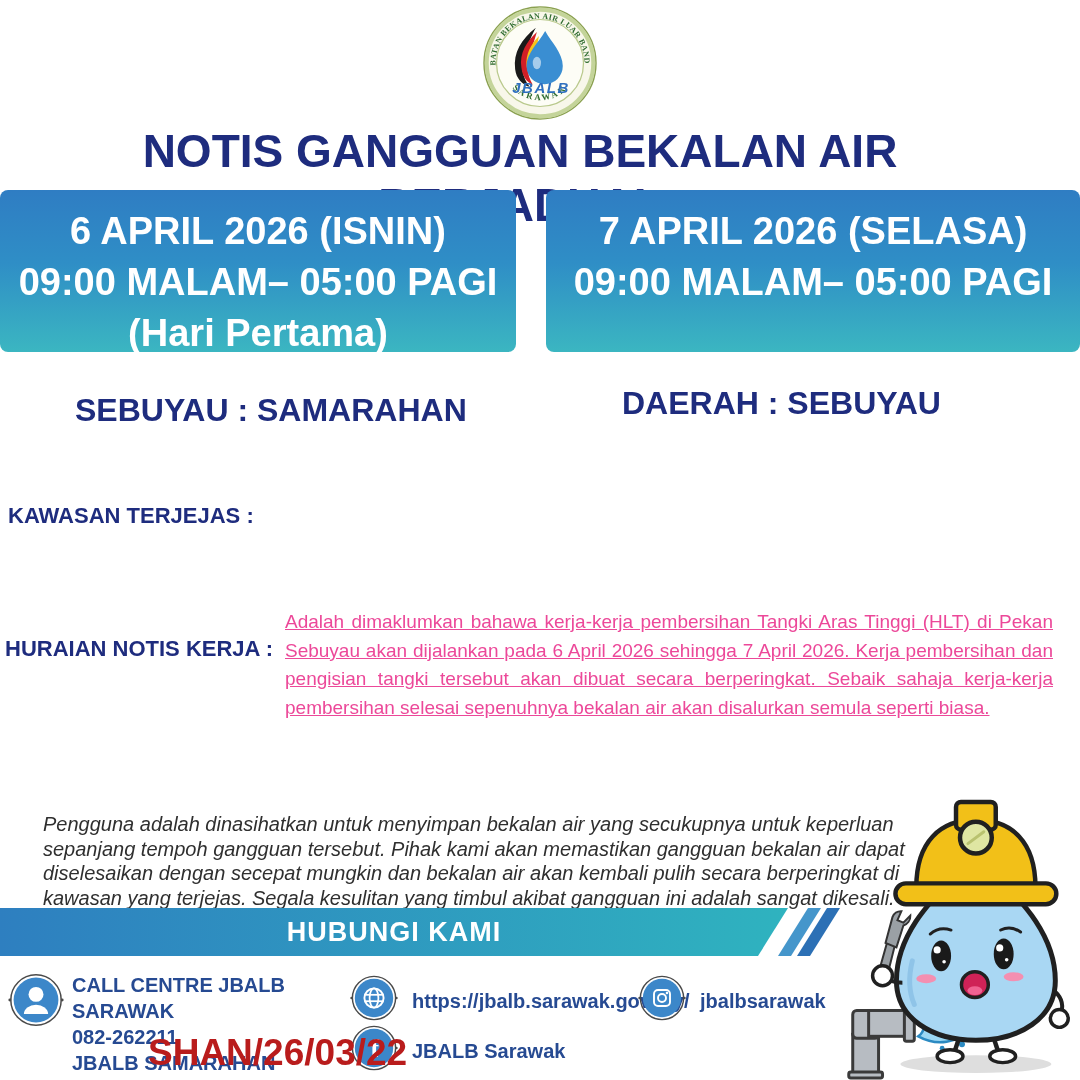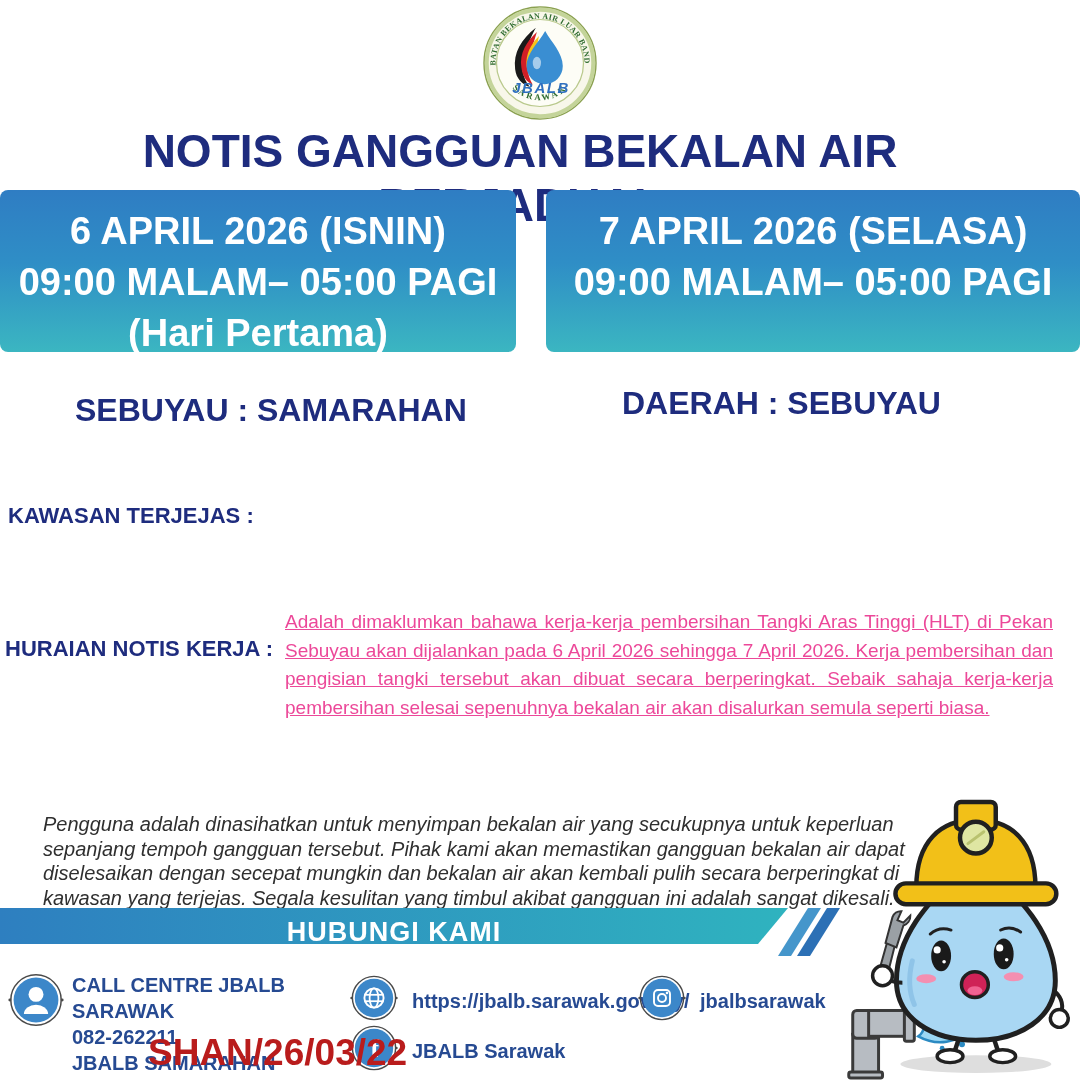--- a/index.html
+++ b/index.html
@@ -49,21 +49,21 @@
   }
 
   
   .disclaimer{
     left:8px;top:812px;width:862px;
     font-style:italic;font-size:20px;line-height:24.5px;color:#2f2f2f;margin-left:35px;
   }
 
   
   .contact-banner{
-    left:0;top:908px;width:788px;height:36px;
+    left:0;top:908px;width:788px;height:48px;
     background:linear-gradient(90deg,#2e7fc0 0%,#2fb3bf 100%);
     clip-path:polygon(0 0,100% 0,calc(100% - 30px) 100%,0 100%);
     color:#ffffff;text-align:center;font-weight:bold;font-size:27px;line-height:48px;
     letter-spacing:1px;
   }
   .stripe{top:908px;height:48px;width:13px;}
   .stripe1{left:793px;background:#4596cb;transform:skewX(-32deg);}
   .stripe2{left:812px;background:#2c70b5;transform:skewX(-32deg);}
 
   

